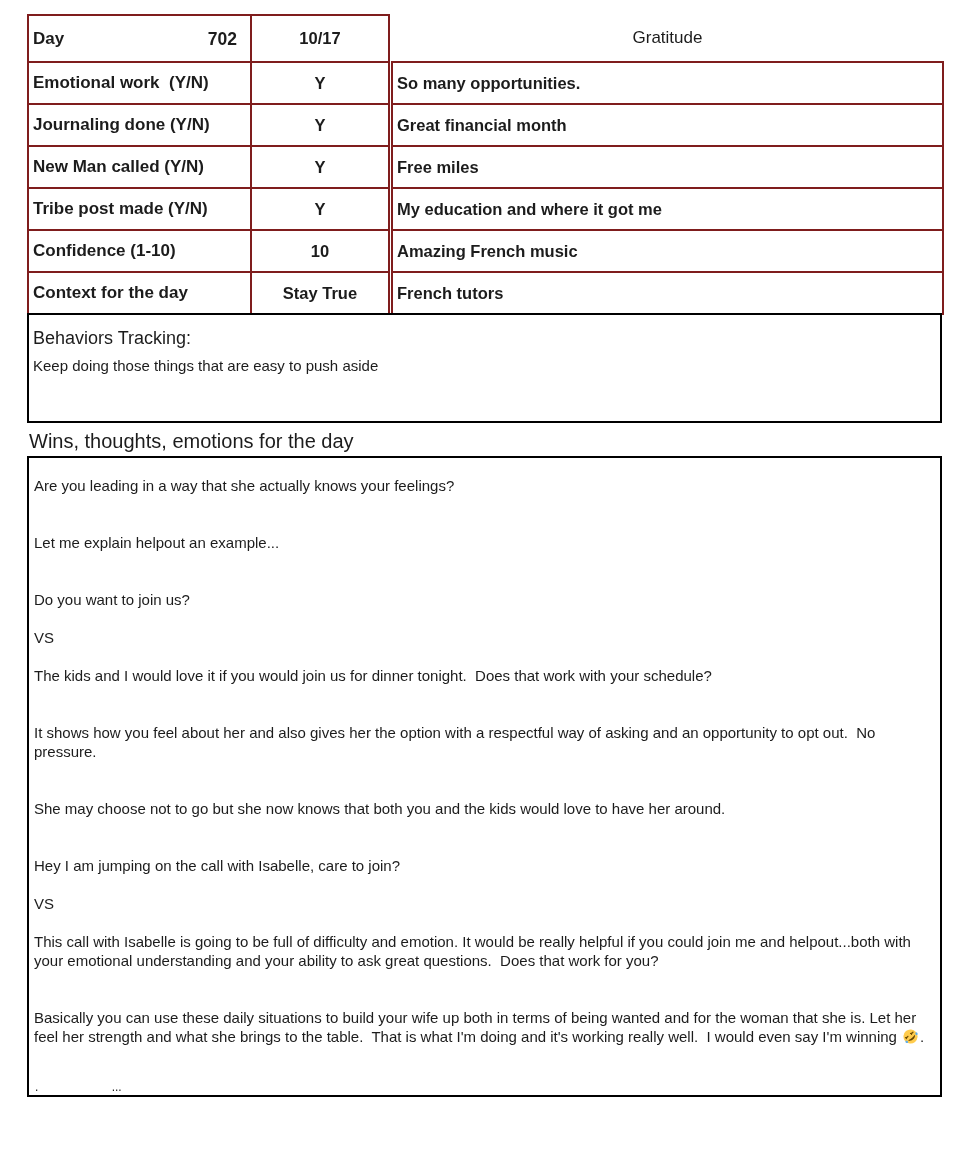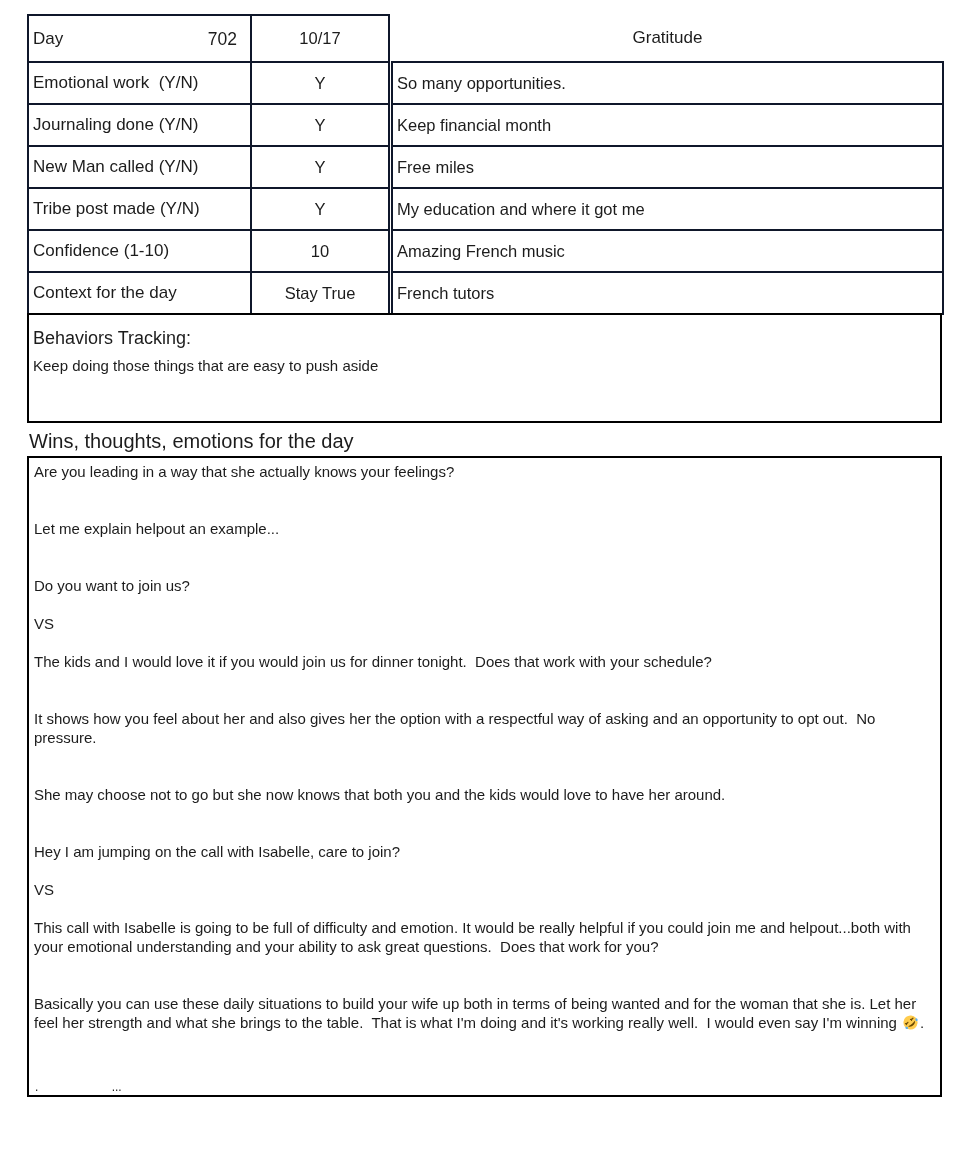--- a/index.html
+++ b/index.html
@@ -6,21 +6,21 @@
   body{
     width:964px;height:1162px;background:#ffffff;
     font-family:"Liberation Sans",sans-serif;color:#1c1c1c;
     position:relative;overflow:hidden;
   }
   .page{position:absolute;left:27px;top:14px;width:915px;}
 
   
   table.tracker{border-collapse:collapse;table-layout:fixed;width:915px;}
   table.tracker td{vertical-align:middle;overflow:hidden;}
-  td.b{border:2px solid #0f172a;}
+  td.b{border:2px solid #7f1d1d;font-weight:bold;}
   td.spacer{border:none;}
   thead tr{height:47px;}
   tbody tr{height:42px;}
   .label-cell{padding-left:4px;font-size:17px;white-space:pre;}
   .value-cell{text-align:center;font-size:16.5px;}
   .gratitude-cell{padding-left:4px;font-size:16.5px;white-space:pre;}
   .gratitude-header{border:none;text-align:center;font-size:17px;}
   .day-cell{position:relative;padding-left:4px;font-size:17px;}
   .day-num{position:absolute;left:108px;top:50%;transform:translateY(-50%);
     width:100px;text-align:right;font-size:17.5px;}
@@ -31,21 +31,21 @@
     overflow:hidden;padding:12px 6px 0 4px;
   }
   .behaviors-title{font-size:18px;line-height:22px;}
   .behaviors-note{font-size:15px;line-height:19px;margin-top:7px;white-space:pre;}
   .behaviors-intention{font-size:15.5px;line-height:19px;margin-top:48px;white-space:pre;}
 
   
   .wins-title{font-size:20px;line-height:26px;margin:5px 0 2px 2px;}
   .wins-box{
     border:2px solid #000;height:641px;box-sizing:border-box;overflow:hidden;
-    padding:4px 6px 0 5px;position:relative;
+    padding:18px 6px 0 5px;position:relative;
   }
   .para{font-size:15px;line-height:19px;white-space:pre-wrap;}
   .gap-large{margin-bottom:38px;}
   .gap-small{margin-bottom:19px;}
   .clipped-line{position:absolute;bottom:1px;left:6px;font-size:12px;white-space:pre;}
   .emoji-svg{vertical-align:-3px;margin:0 1px;}
 </style>
 </head>
 <body>
 
@@ -73,21 +73,21 @@
         <tr>
           <td class="b label-cell">Emotional work  (Y/N)</td>
           <td class="b value-cell">Y</td>
           <td class="spacer"></td>
           <td class="b gratitude-cell">So many opportunities.</td>
         </tr>
         <tr>
           <td class="b label-cell">Journaling done (Y/N)</td>
           <td class="b value-cell">Y</td>
           <td class="spacer"></td>
-          <td class="b gratitude-cell">Keep financial month</td>
+          <td class="b gratitude-cell">Great financial month</td>
         </tr>
         <tr>
           <td class="b label-cell">New Man called (Y/N)</td>
           <td class="b value-cell">Y</td>
           <td class="spacer"></td>
           <td class="b gratitude-cell">Free miles</td>
         </tr>
         <tr>
           <td class="b label-cell">Tribe post made (Y/N)</td>
           <td class="b value-cell">Y</td>

